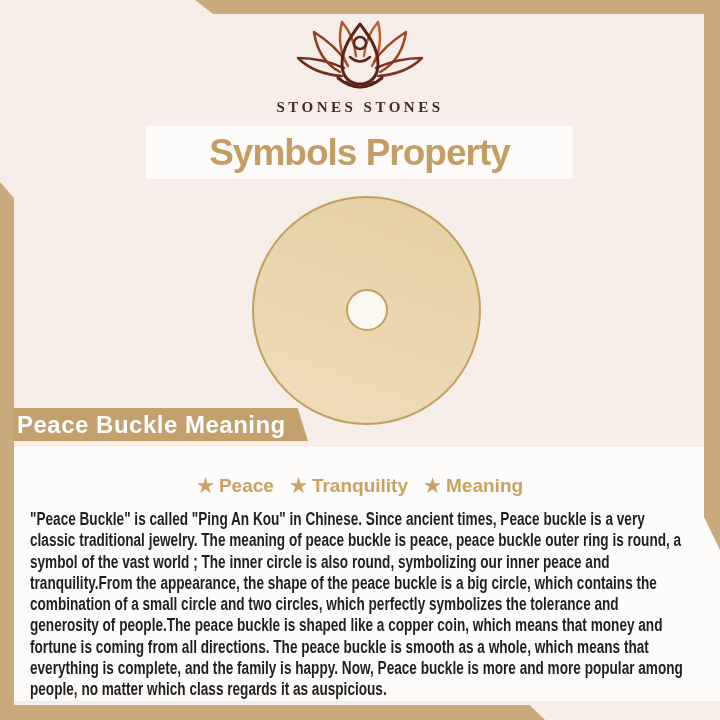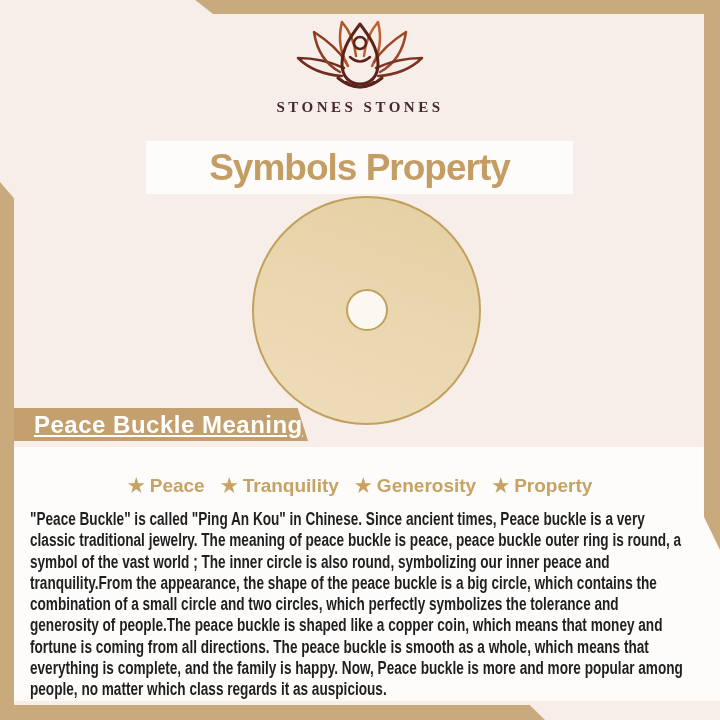--- a/index.html
+++ b/index.html
@@ -18,35 +18,35 @@
     clip-path:polygon(0 0,100% 3%,100% 100%,0 100%);}
   .ribbon-bottom{left:0;top:705px;width:545px;height:15px;
     clip-path:polygon(0 0,97.2% 0,100% 100%,0 100%);}
   
   .logo{position:absolute;left:288px;top:16px;width:144px;height:80px;}
   .brand{position:absolute;left:0;top:99px;width:720px;text-align:center;
     font-family:"Liberation Serif",serif;font-size:15px;font-weight:600;
     letter-spacing:3.5px;color:#44292b;}
   
   .title-band{position:absolute;left:146px;top:126px;width:427px;height:53px;
-    background:#fdfcfa;margin-top:15px;}
+    background:#fdfcfa;}
   .title-band .title{width:100%;height:53px;line-height:53px;text-align:center;
     font-size:37px;font-weight:700;letter-spacing:-1px;color:#c49d64;}
   
   .buckle{position:absolute;left:252px;top:196px;width:229px;height:229px;
     box-sizing:border-box;border:2px solid #c2a05e;border-radius:50%;
     background:linear-gradient(200deg,#e6d1a6 10%,#eedcb9 90%);}
   .buckle-hole{position:absolute;left:346px;top:289px;width:42px;height:42px;
     box-sizing:border-box;border:2px solid #c2a05e;border-radius:50%;
     background:#fbf7f1;}
   
   .section-banner{position:absolute;left:14px;top:408px;width:294px;height:33px;
     background:#c3a06e;clip-path:polygon(0 0,96.5% 0,100% 100%,0 100%);}
-  .section-banner .label{padding-left:20px;line-height:33px;font-size:24px;
-    font-weight:700;letter-spacing:0.5px;color:#ffffff;white-space:nowrap;text-decoration:underline;}
+  .section-banner .label{padding-left:3px;line-height:33px;font-size:24px;
+    font-weight:700;letter-spacing:0.5px;color:#ffffff;white-space:nowrap;}
   
   .bottom-panel{position:absolute;left:14px;top:447px;width:706px;height:254px;
     background:#fdfcfa;}
   .keywords-row{position:absolute;left:0;top:474px;width:720px;
     display:flex;justify-content:center;gap:16px;
     font-size:19px;font-weight:700;color:#c7a263;white-space:nowrap;}
   .keyword-item .star{margin-right:5px;}
   .paragraph{position:absolute;left:30px;top:509px;width:850px;
     transform:scaleX(0.777);transform-origin:left top;
     font-size:17.5px;font-weight:700;line-height:21.3px;color:#1f1f1f;
@@ -86,19 +86,18 @@
   </svg>
   <div class="brand">STONES STONES</div>
 
   <div class="section-banner">
     <div class="label">Peace Buckle Meaning</div>
   </div>
 
   <div class="keywords-row" id="keywords-row">
       <span class="keyword-item"><span class="star">★</span><span>Peace</span></span>
       <span class="keyword-item"><span class="star">★</span><span>Tranquility</span></span>
-      <span class="keyword-item"><span class="star">★</span><span>Generosity</span></span>
-      <span class="keyword-item"><span class="star">★</span><span>Property</span></span>
+      <span class="keyword-item"><span class="star">★</span><span>Meaning</span></span>
     </div>
 
   <div class="paragraph">"Peace Buckle" is called "Ping An Kou" in Chinese. Since ancient times, Peace buckle is a very classic traditional jewelry. The meaning of peace buckle is peace, peace buckle outer ring is round, a symbol of the vast world ; The inner circle is also round, symbolizing our inner peace and tranquility.From the appearance, the shape of the peace buckle is a big circle, which contains the combination of a small circle and two circles, which perfectly symbolizes the tolerance and generosity of people.The peace buckle is shaped like a copper coin, which means that money and fortune is coming from all directions. The peace buckle is smooth as a whole, which means that everything is complete, and the family is happy. Now, Peace buckle is more and more popular among people, no matter which class regards it as auspicious.</div>
 
 </div>
 
 </body></html>

